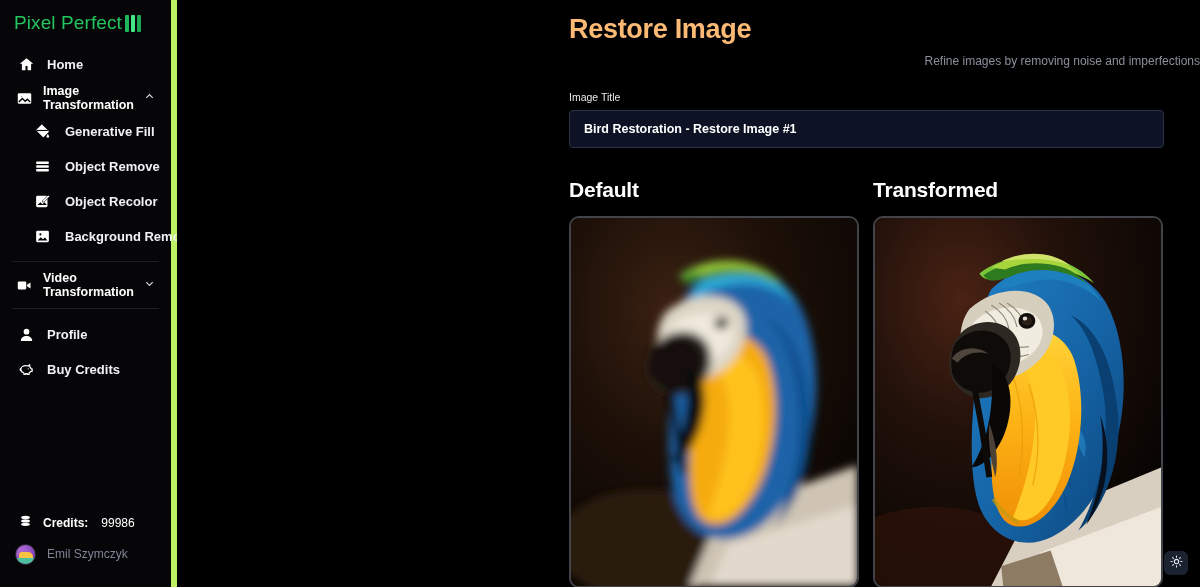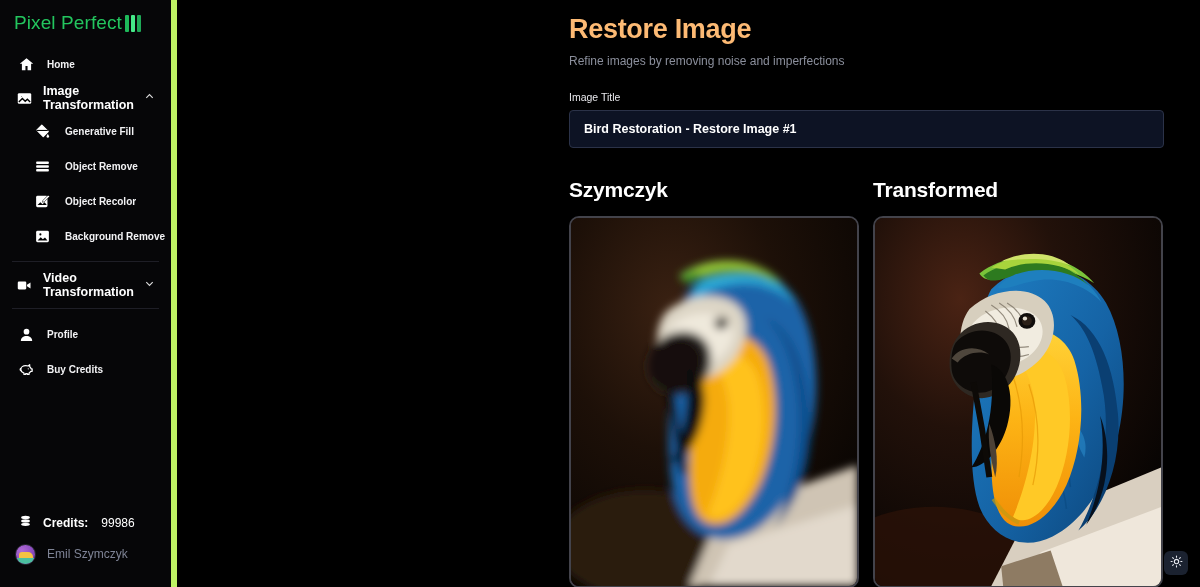--- a/index.html
+++ b/index.html
@@ -31,21 +31,21 @@
   .logo-bars { display: flex; align-items: flex-end; gap: 2px; margin-left: 3px; }
   .logo-bars i { display: block; width: 4px; background: #2ddc6e; border-radius: 1px; }
   .logo-bars i:nth-child(1) { height: 17px; background:#1eb95a; }
   .logo-bars i:nth-child(2) { height: 17px; background:#45e888; }
   .logo-bars i:nth-child(3) { height: 17px; background:#1ea957; }
 
   .nav { padding: 6px 0 0 0; }
   .nav-item {
     display: flex; align-items: center; gap: 12px;
     height: 30px; margin: 5px 10px; padding: 0 8px;
-    color: #f2f2f4; font-size: 10px; font-weight: 700;
+    color: #f2f2f4; font-size: 13px; font-weight: 700;
     border-radius: 18px; cursor: pointer; white-space: nowrap;
   }
   .nav-item .ico { width: 17px; height: 17px; flex: 0 0 17px;
                    display:flex; align-items:center; justify-content:center; }
   .nav-item .ico svg { width: 17px; height: 17px; display:block; }
 
   .nav-group-head {
     display: flex; align-items: center; gap: 10px;
     height: 26px; margin: 6px 10px 2px 10px; padding: 0 6px;
     color: #ffffff; font-size: 12.5px; font-weight: 700; cursor: pointer;
@@ -93,21 +93,21 @@
 
   
   .main {
     flex: 1; height: 587px; background: #000000;
     position: relative; overflow: hidden;
   }
   .content { padding: 14px 0 0 392px; }
   .page-title {
     font-size: 27px; font-weight: 700; color: #fdba74; letter-spacing: -.3px;
   }
-  .page-sub { margin-top: 9px; font-size: 12px; color: #8b8f9c; }
+  .page-sub { margin-top: 9px; font-size: 12px; color: #8b8f9c; text-align: right; }
 
   .field-block { margin-top: 23px; width: 595px; }
   .field-label { font-size: 10.5px; color: #e8e8ec; font-weight: 400; margin-bottom: 7px; }
   .field-input {
     width: 595px; height: 38px; border-radius: 4px;
     background: #0d1324; border: 1px solid #2b3248;
     color: #ffffff; font-size: 12.5px; font-weight: 700;
     padding: 0 14px; font-family: "Liberation Sans", sans-serif;
     outline: none;
   }
@@ -287,21 +287,21 @@
       <p class="page-sub">Refine images by removing noise and imperfections</p>
 
       <div class="field-block">
         <div class="field-label">Image Title</div>
         <input class="field-input" type="text" value="Bird Restoration - Restore Image #1" style="">
       </div>
 
       <div class="compare">
 
         <section class="panel">
-          <div class="panel-title">Szymczyk</div>
+          <div class="panel-title">Default</div>
           <div class="panel-frame">
             <svg viewBox="0 0 290 372" preserveAspectRatio="xMidYMid slice">
               <defs>
                 <filter id="blurA" x="-20%" y="-20%" width="140%" height="140%">
                   <feGaussianBlur stdDeviation="4.2"></feGaussianBlur>
                 </filter>
                 <radialGradient id="bgA" cx="35%" cy="25%" r="85%">
                   <stop offset="0%" stop-color="#3a2112"></stop>
                   <stop offset="45%" stop-color="#1d1008"></stop>
                   <stop offset="100%" stop-color="#070402"></stop>

